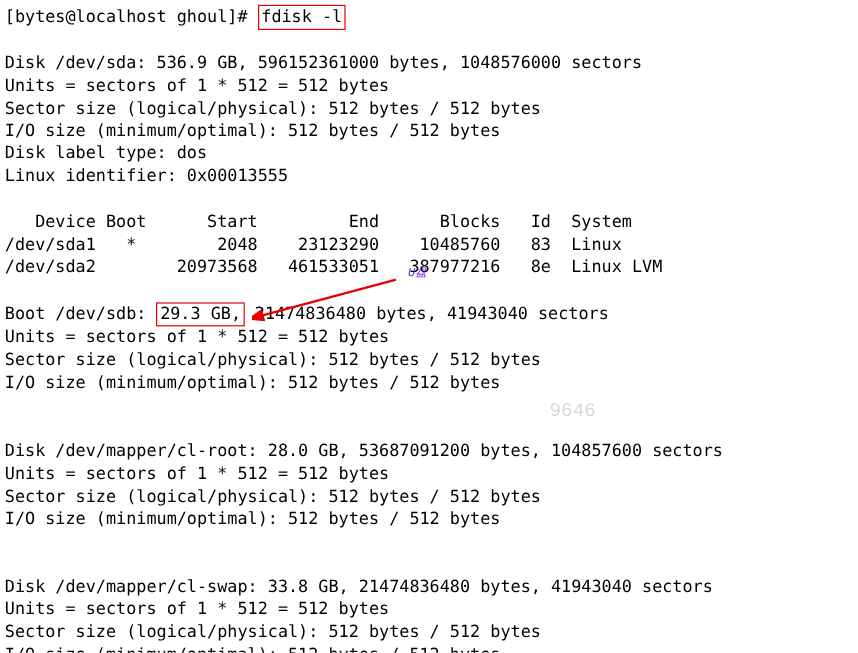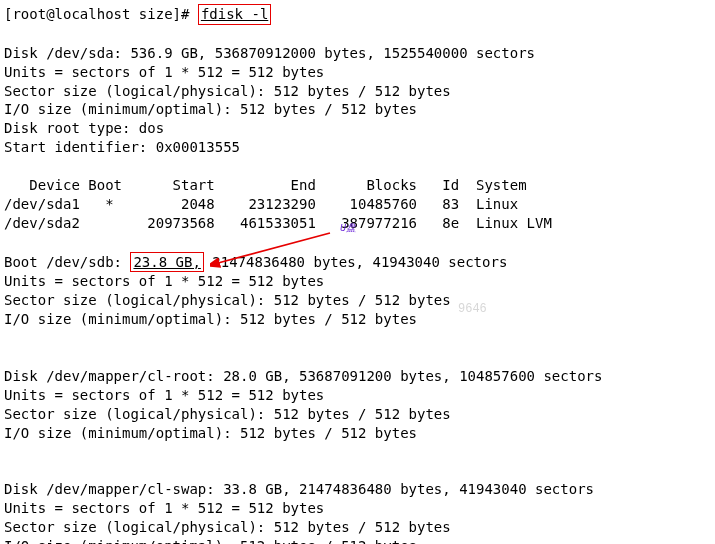--- a/index.html
+++ b/index.html
@@ -16,59 +16,59 @@
       padding: 4px;
       width: 715px;
       height: 544px;
       position: relative;
       overflow: hidden;
     }
     .highlight-box {
       border: 1.5px solid #e60000;
       display: inline-block;
       padding: 0 2px;
-      text-decoration: underline;
     }
     .annotation-overlay {
       position: absolute;
       pointer-events: none;
     }
     .u-disk-label {
       position: absolute;
       color: #6d28d9;
       font-size: 10px;
       font-style: italic;
     }
     .arrow-svg {
       position: absolute;
     }
     .watermark {
       position: absolute;
       color: #b0b0b0;
-      font-size: 12px;
+      font-size: 16px;
       opacity: 0.5;
+      margin-top: 32px;
     }
   </style>
 </head>
 <body>
 
-<pre><span>[root@localhost size]#</span> <span class="highlight-box">fdisk -l</span>
+<pre><span>[bytes@localhost ghoul]#</span> <span class="highlight-box">fdisk -l</span>
 
-<span>Disk /dev/sda: 536.9 GB, 536870912000 bytes, 1525540000 sectors</span>
+<span>Disk /dev/sda: 536.9 GB, 596152361000 bytes, 1048576000 sectors</span>
 <span>Units = sectors of 1 * 512 = 512 bytes</span>
 <span>Sector size (logical/physical): 512 bytes / 512 bytes</span>
 <span>I/O size (minimum/optimal): 512 bytes / 512 bytes</span>
-<span>Disk root type: dos</span>
-<span>Start identifier: 0x00013555</span>
+<span>Disk label type: dos</span>
+<span>Linux identifier: 0x00013555</span>
 
 <span>   Device Boot      Start         End      Blocks   Id  System</span>
 <span>/dev/sda1   *        2048    23123290    10485760   83  Linux</span>
 <span>/dev/sda2        20973568   461533051   387977216   8e  Linux LVM</span>
 
-<span>Boot /dev/sdb: </span><span class="highlight-box">23.8 GB,</span><span> 21474836480 bytes, 41943040 sectors</span>
+<span>Boot /dev/sdb: </span><span class="highlight-box">29.3 GB,</span><span> 21474836480 bytes, 41943040 sectors</span>
 <span>Units = sectors of 1 * 512 = 512 bytes</span>
 <span>Sector size (logical/physical): 512 bytes / 512 bytes</span>
 <span>I/O size (minimum/optimal): 512 bytes / 512 bytes</span>
 
 
 <span>Disk /dev/mapper/cl-root: 28.0 GB, 53687091200 bytes, 104857600 sectors</span>
 <span>Units = sectors of 1 * 512 = 512 bytes</span>
 <span>Sector size (logical/physical): 512 bytes / 512 bytes</span>
 <span>I/O size (minimum/optimal): 512 bytes / 512 bytes</span>
 

